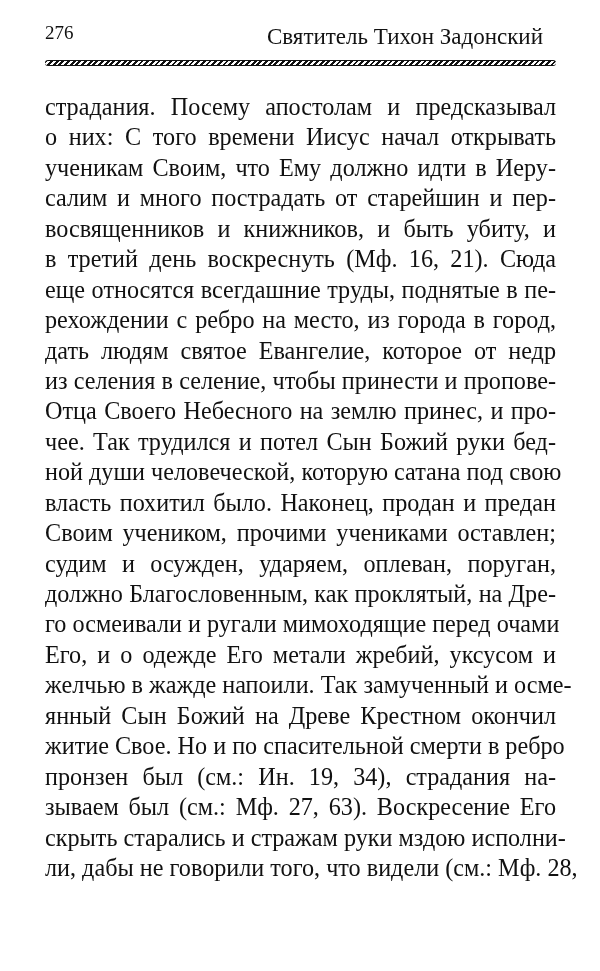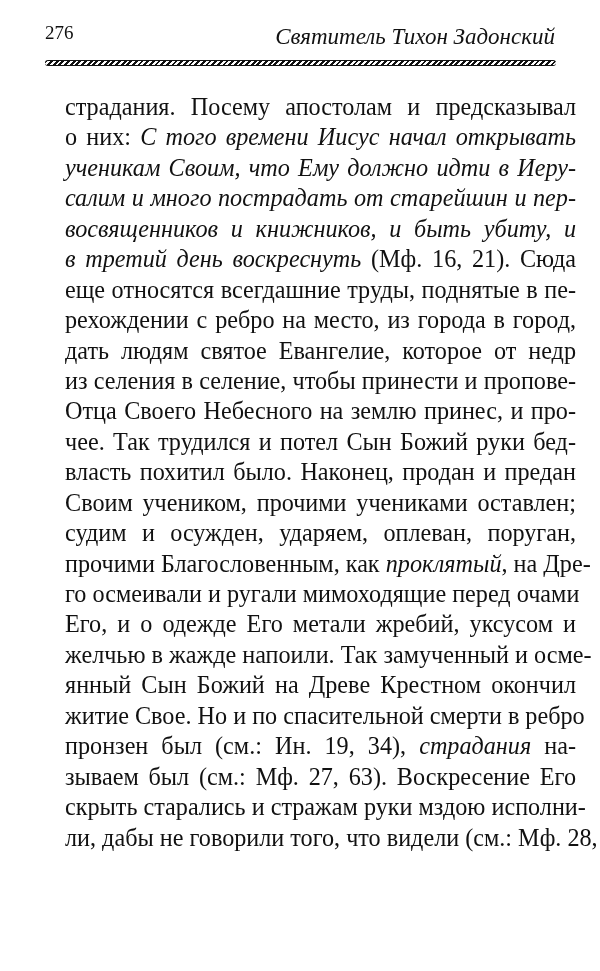--- a/index.html
+++ b/index.html
@@ -1,25 +1,25 @@
 <!DOCTYPE html>
 <html><head>
 <meta charset="utf-8">
 <style>
   html, body { margin:0; padding:0; background:#ffffff; }
   body { width:600px; height:971px; position:relative; overflow:hidden; font-family:"Liberation Serif", "DejaVu Serif", serif; color:#111; }
   .header { position:absolute; left:45px; top:22px; width:510px; height:30px; }
   .page-num { position:absolute; left:0; top:0; font-size:19px; }
-  .running-title { position:absolute; right:0; top:2px; font-size:23px; font-style:italic; }
+  .running-title { position:absolute; right:12px; top:2px; font-size:23px; }
   .rule { position:absolute; left:45px; top:60px; width:511px; height:6px;
     background: repeating-linear-gradient(135deg, #111 0 2px, #fff 2px 4px);
     border-top:1.5px solid #111; border-bottom:1.5px solid #111; border-radius:3px; box-sizing:border-box; }
-  .body-text { position:absolute; left:45px; top:92px; width:511px; font-size:24.2px; line-height:30.45px;margin-left:20px; }
+  .body-text { position:absolute; left:45px; top:92px; width:511px; font-size:24.2px; line-height:30.45px; }
   .line { display:block; white-space:nowrap; text-align:justify; text-align-last:justify; height:30.45px; }
-  .it { font-style:italic; }
+  .it { }
 </style>
 </head>
 <body>
 
 <div class="header">
   <span class="page-num">276</span>
   <span class="running-title">Святитель Тихон Задонский</span>
 </div>
 <div class="rule"></div>
 
@@ -29,24 +29,25 @@
     <span class="line"><span class="it">ученикам Своим, что Ему должно идти в Иеру-</span></span>
     <span class="line"><span class="it">салим и много пострадать от старейшин и пер-</span></span>
     <span class="line"><span class="it">восвященников и книжников, и быть убиту, и</span></span>
     <span class="line"><span class="it">в третий день воскреснуть</span><span> (Мф. 16, 21). Сюда</span></span>
     <span class="line"><span>еще относятся всегдашние труды, поднятые в пе-</span></span>
     <span class="line"><span>рехождении с ребро на место, из города в город,</span></span>
     <span class="line"><span>дать людям святое Евангелие, которое от недр</span></span>
     <span class="line"><span>из селения в селение, чтобы принести и пропове-</span></span>
     <span class="line"><span>Отца Своего Небесного на землю принес, и про-</span></span>
     <span class="line"><span>чее. Так трудился и потел Сын Божий руки бед-</span></span>
+    <span class="line"><span>ной души человеческой, которую сатана под свою</span></span>
     <span class="line"><span>власть похитил было. Наконец, продан и предан</span></span>
     <span class="line"><span>Своим учеником, прочими учениками оставлен;</span></span>
     <span class="line"><span>судим и осужден, ударяем, оплеван, поруган,</span></span>
-    <span class="line"><span>прочими Благословенным, как </span><span class="it">проклятый</span><span>, на Дре-</span></span>
+    <span class="line"><span>должно Благословенным, как </span><span class="it">проклятый</span><span>, на Дре-</span></span>
     <span class="line"><span>го осмеивали и ругали мимоходящие перед очами</span></span>
     <span class="line"><span>Его, и о одежде Его метали жребий, уксусом и</span></span>
     <span class="line"><span>желчью в жажде напоили. Так замученный и осме-</span></span>
     <span class="line"><span>янный Сын Божий на Древе Крестном окончил</span></span>
     <span class="line"><span>житие Свое. Но и по спасительной смерти в ребро</span></span>
     <span class="line"><span>пронзен был (см.: Ин. 19, 34), </span><span class="it">страдания</span><span> на-</span></span>
     <span class="line"><span>зываем был (см.: Мф. 27, 63). Воскресение Его</span></span>
     <span class="line"><span>скрыть старались и стражам руки мздою исполни-</span></span>
     <span class="line"><span>ли, дабы не говорили того, что видели (см.: Мф. 28,</span></span>
   </div>

